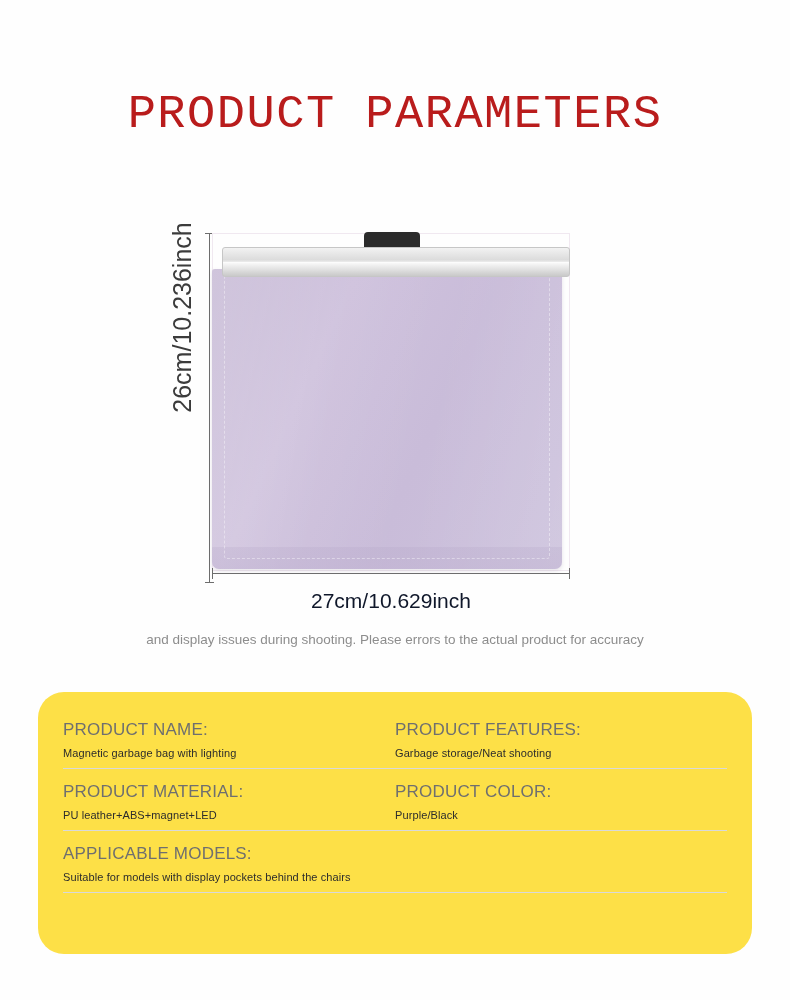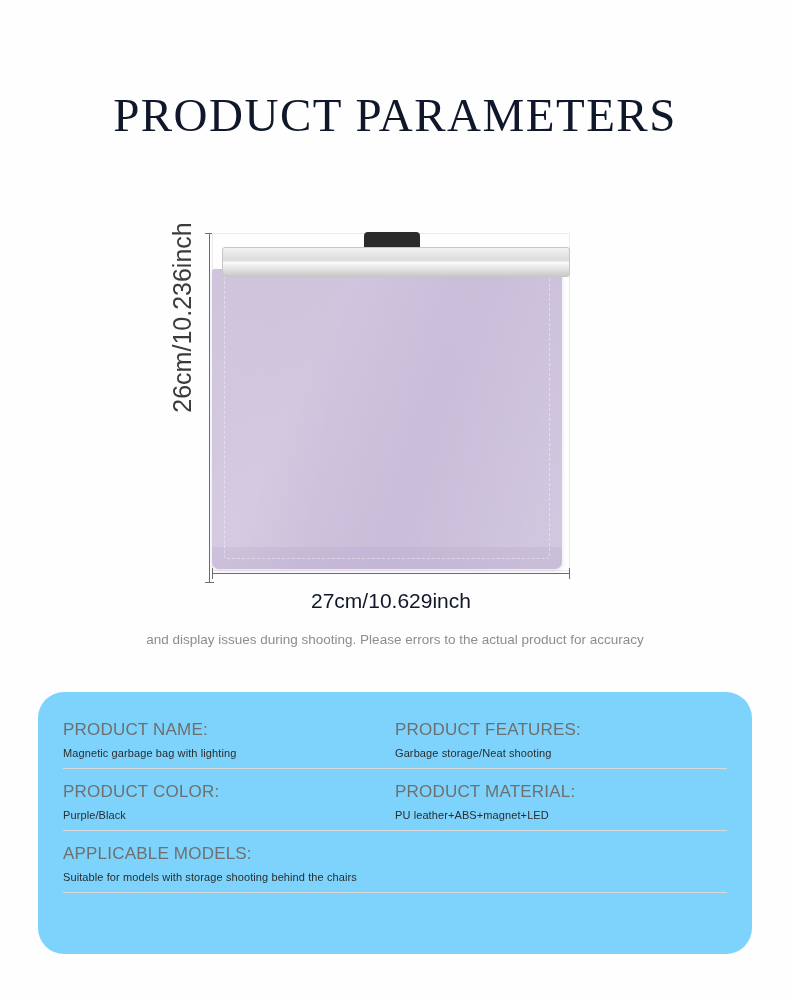--- a/index.html
+++ b/index.html
@@ -24,23 +24,23 @@
 
   
   .title {
     position: absolute;
     top: 88px;
     left: 0;
     width: 790px;
     text-align: center;
     font-size: 47px;
     letter-spacing: 1.5px;
-    color: #0f172a;
+    color: #b91c1c;
     font-weight: 400;
-    font-family: Liberation Serif, serif;
+    font-family: Liberation Mono, monospace;
   }
 
   
   .image-area {
     position: absolute;
     top: 215px;
     left: 160px;
     width: 470px;
     height: 400px;
   }
@@ -207,21 +207,21 @@
     color: #8d8d8d;
   }
 
   
   .card {
     position: absolute;
     left: 38px;
     top: 692px;
     width: 714px;
     height: 262px;
-    background: #7dd3fc;
+    background: #fde047;
     border-radius: 26px;
   }
   .card-inner {
     position: absolute;
     left: 25px;
     top: 28px;
     right: 25px;
   }
   .spec-row {
     display: flex;
@@ -287,32 +287,32 @@
           <div class="spec-value">Magnetic garbage bag with lighting</div>
         </div>
         <div class="spec-col">
           <div class="spec-label">PRODUCT FEATURES:</div>
           <div class="spec-value">Garbage storage/Neat shooting</div>
         </div>
       </div>
 
       <div class="spec-row">
         <div class="spec-col">
+          <div class="spec-label">PRODUCT MATERIAL:</div>
+          <div class="spec-value">PU leather+ABS+magnet+LED</div>
+        </div>
+        <div class="spec-col">
           <div class="spec-label">PRODUCT COLOR:</div>
           <div class="spec-value">Purple/Black</div>
-        </div>
-        <div class="spec-col">
-          <div class="spec-label">PRODUCT MATERIAL:</div>
-          <div class="spec-value">PU leather+ABS+magnet+LED</div>
         </div>
       </div>
 
       <div class="spec-row">
         <div class="spec-col full">
           <div class="spec-label">APPLICABLE MODELS:</div>
-          <div class="spec-value">Suitable for models with storage shooting behind the chairs</div>
+          <div class="spec-value">Suitable for models with display pockets behind the chairs</div>
         </div>
       </div>
 
     </div>
   </div>
 
 </div>
 
 </body></html>

